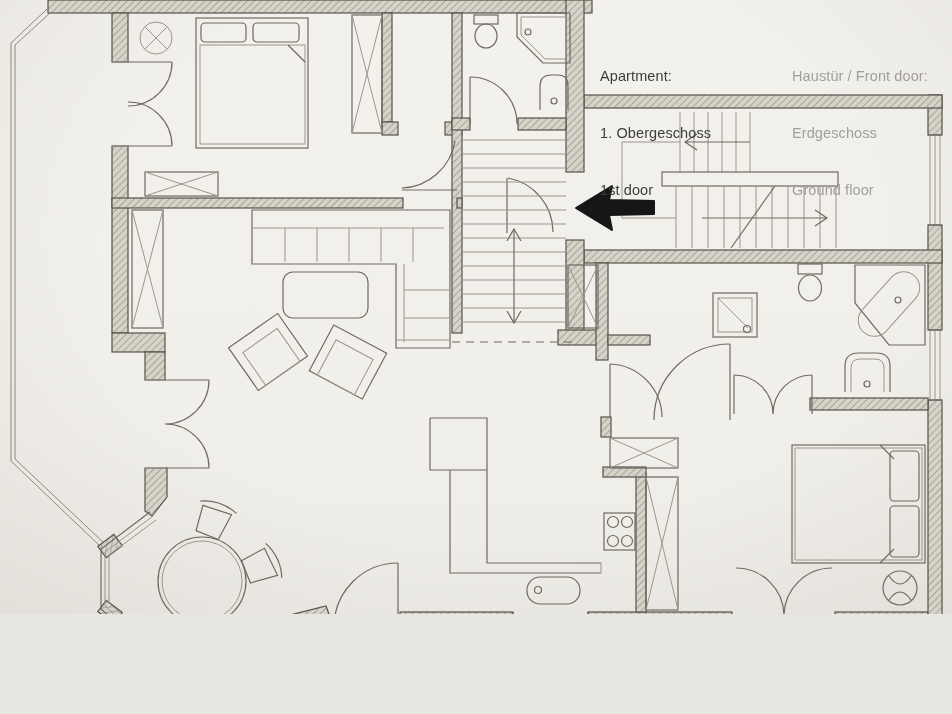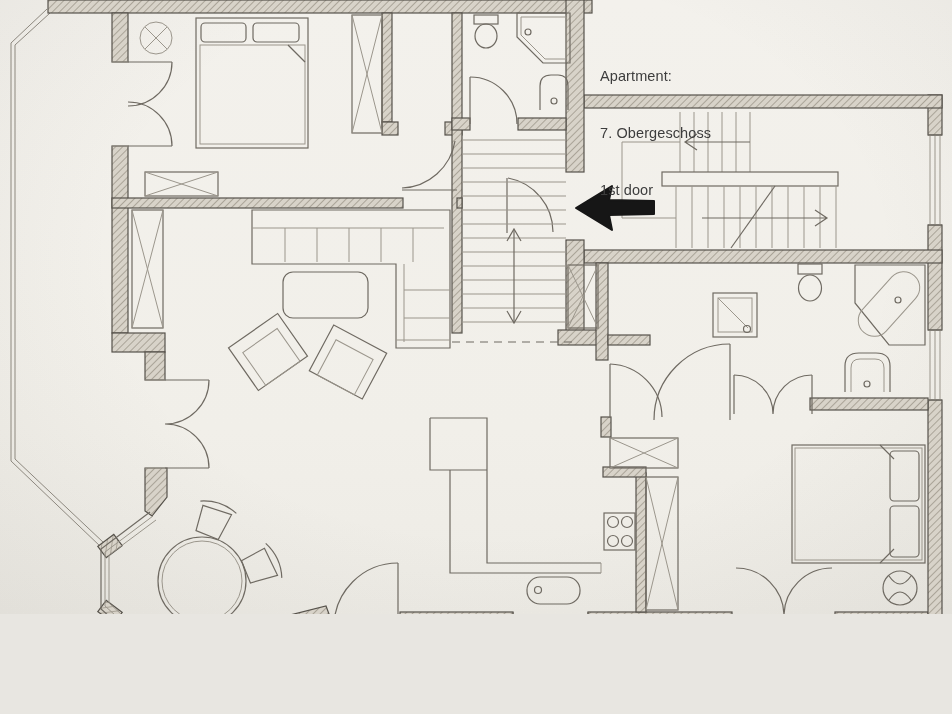--- a/index.html
+++ b/index.html
@@ -329,17 +329,22 @@
     </g>
     <g>
       <rect class="pencil" x="568" y="265" width="30" height="63"></rect>
       <path class="pencil2" d="M568,265 L598,328 M598,265 L568,328"></path>
     </g>
   </g>
 </svg>
 
 <div class="label" id="apartment-label">
   <div>Apartment:</div>
-  <div>7. Obergeschoss</div>
+  <div>1. Obergeschoss</div>
   <div>1st door</div>
 </div>
-
+<div class="label" id="frontdoor-label">
+  <div>Haustür / Front door:</div>
+  <div>Erdgeschoss</div>
+  <div>Ground floor</div>
 </div>
 
+</div>
+
 </body></html>

